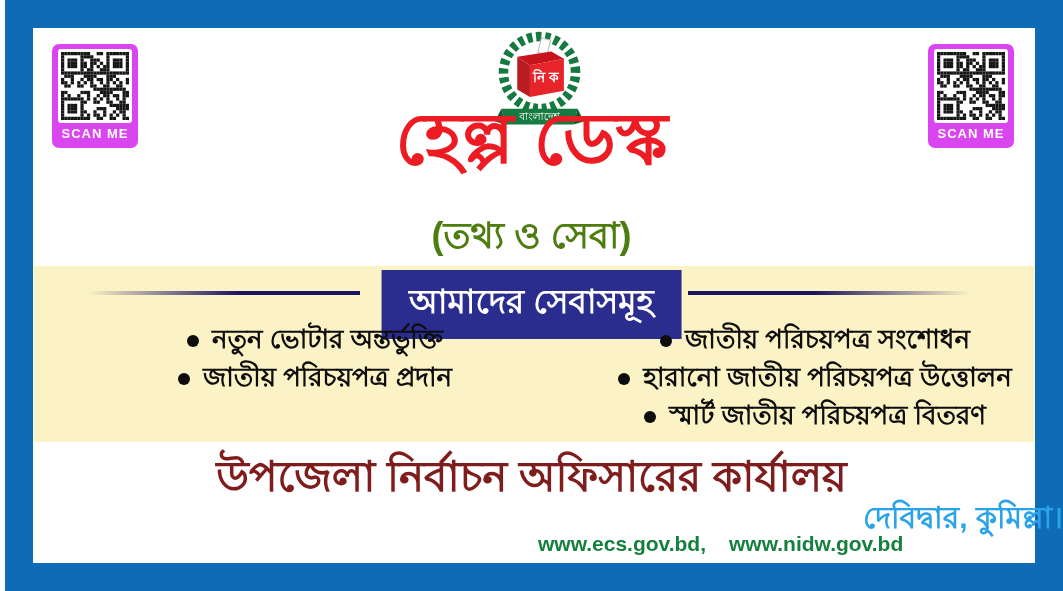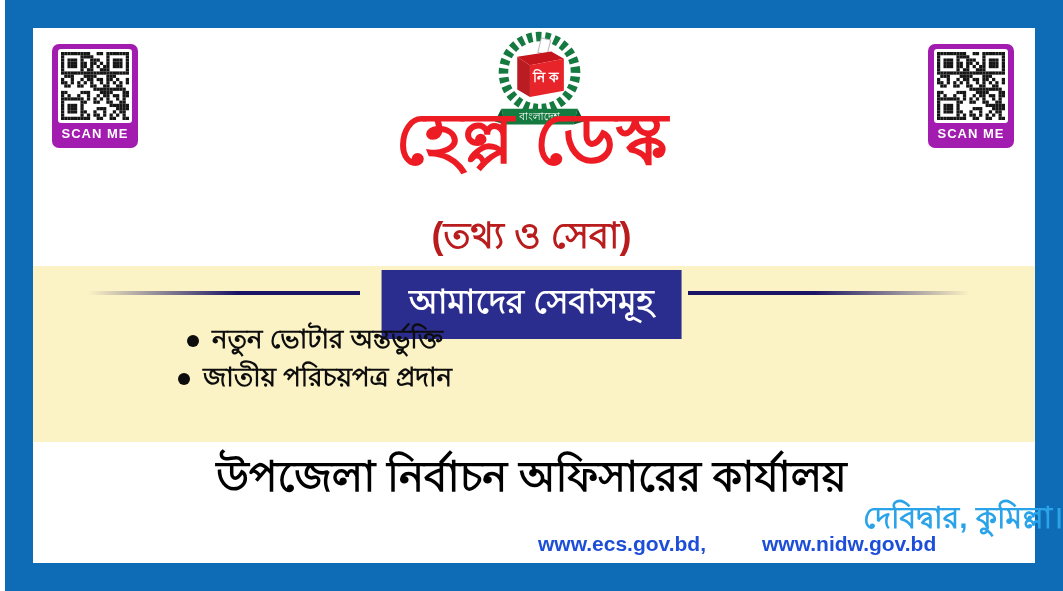--- a/index.html
+++ b/index.html
@@ -13,21 +13,21 @@
     position:relative;width:1063px;height:591px;background:#ffffff;
   }
   
   .frame{
     position:absolute;left:5px;top:0;right:0;bottom:0;
     border:28px solid #0d6cb5;background:#ffffff;box-sizing:border-box;
   }
   
   .qr-block{
     position:absolute;top:44px;width:86px;height:104px;
-    background:#a21caf;border-radius:7px;
+    background:#d946ef;border-radius:7px;
     display:flex;flex-direction:column;align-items:center;
     padding:5px 5px 3px 5px;box-sizing:border-box;
   }
   .qr-left{left:52px;}
   .qr-right{left:928px;}
   .qr-white{
     background:#ffffff;border-radius:3px;padding:3px;line-height:0;
   }
   .qr-label{
     color:#ffffff;font-size:13px;font-weight:700;letter-spacing:1px;
@@ -36,21 +36,21 @@
   
   .logo{position:absolute;left:482px;top:26px;width:115px;height:106px;}
   
   .title{
     position:absolute;left:0;right:0;top:100px;
     text-align:center;color:#ed1c24;font-weight:800;
     font-size:72px;line-height:1.1;white-space:nowrap;
   }
   .subtitle{
     position:absolute;left:0;right:0;top:208px;
-    text-align:center;color:#b91c1c;font-weight:700;
+    text-align:center;color:#4d7c0f;font-weight:700;
     font-size:36px;white-space:nowrap;
   }
   
   .band{
     position:absolute;left:33px;top:266px;width:1002px;height:176px;
     background:#fbf3c5;
   }
   .rule{
     position:absolute;top:291px;height:4px;
   }
@@ -75,30 +75,30 @@
   .svc-item{
     display:flex;align-items:center;gap:13px;height:38px;
     font-size:26px;font-weight:700;color:#0d0d0d;white-space:nowrap;justify-content:center;
   }
   .bullet{
     width:12px;height:12px;border-radius:50%;background:#0d0d0d;flex:0 0 auto;
   }
   
   .office-line{
     position:absolute;left:0;right:0;top:444px;text-align:center;
-    color:#000000;font-weight:800;font-size:42px;white-space:nowrap;
+    color:#7f1d1d;font-weight:800;font-size:42px;white-space:nowrap;
   }
   .location-line{
     position:absolute;left:0;right:0;top:494px;text-align:right;
     color:#2ba3e8;font-weight:700;font-size:30px;white-space:nowrap;
   }
   .websites{
     position:absolute;left:538px;top:532px;
-    display:flex;gap:56px;
-    font-size:21px;font-weight:700;color:#1d4ed8;white-space:nowrap;
+    display:flex;gap:23px;
+    font-size:21px;font-weight:700;color:#15803d;white-space:nowrap;
   }
 </style>
 </head>
 <body>
 
 <div class="poster">
   <div class="frame"></div>
 
   <div class="qr-block qr-left">
     <div class="qr-white">
@@ -644,20 +644,34 @@
     <li class="svc-item">
       <span class="bullet"></span>
       <span>নতুন ভোটার অন্তর্ভুক্তি</span>
     </li>
     <li class="svc-item">
       <span class="bullet"></span>
       <span>জাতীয় পরিচয়পত্র প্রদান</span>
     </li>
   </ul>
 
+  <ul class="svc-col svc-col-right">
+    <li class="svc-item">
+      <span class="bullet"></span>
+      <span>জাতীয় পরিচয়পত্র সংশোধন</span>
+    </li>
+    <li class="svc-item">
+      <span class="bullet"></span>
+      <span>হারানো জাতীয় পরিচয়পত্র উত্তোলন</span>
+    </li>
+    <li class="svc-item">
+      <span class="bullet"></span>
+      <span>স্মার্ট জাতীয় পরিচয়পত্র বিতরণ</span>
+    </li>
+  </ul>
 
   <div class="office-line">উপজেলা নির্বাচন অফিসারের কার্যালয়</div>
   <div class="location-line">দেবিদ্বার, কুমিল্লা।</div>
   <div class="websites">
     <span>www.ecs.gov.bd,</span>
     <span>www.nidw.gov.bd</span>
   </div>
 </div>
 
 </body></html>

